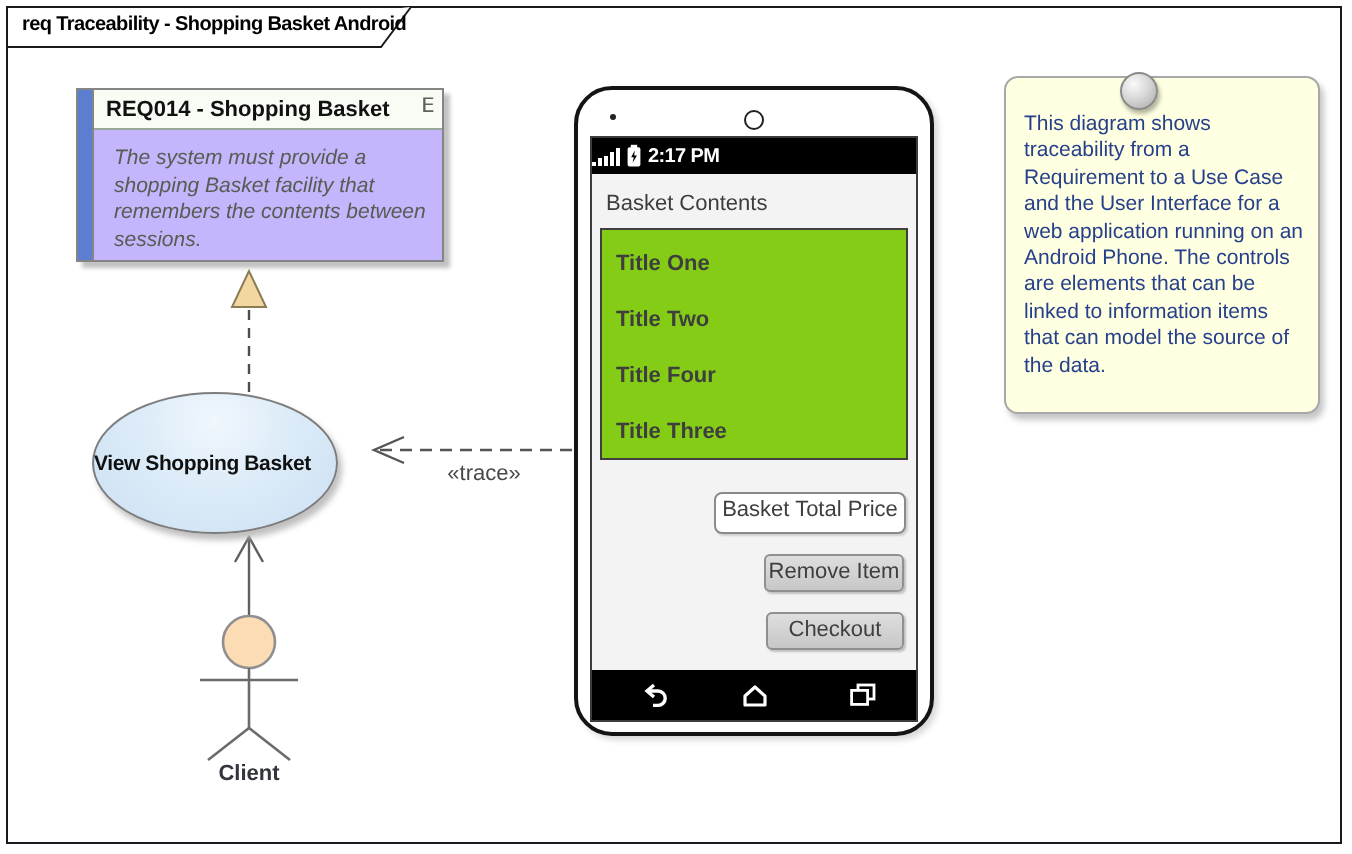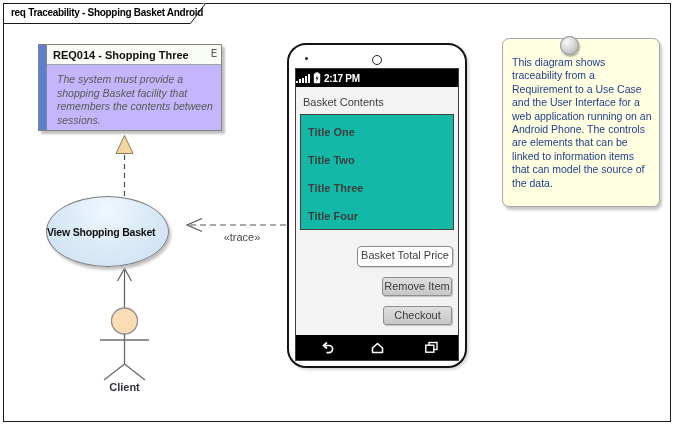--- a/index.html
+++ b/index.html
@@ -40,21 +40,21 @@
   .sensor-dot { left:16px; top:12px; width:3px; height:3px; background:#222; border-radius:50%; }
   .camera { left:83px; top:10px; width:10px; height:10px; border:1.6px solid #222; border-radius:50%; box-sizing:border-box; background:#fff; }
   .screen { left:6px; top:23px; width:164px; height:293px; border:1px solid #3c3c3c; box-sizing:border-box; background:#f3f3f3; }
   .status-bar { left:0; top:0; right:0; height:18px; background:#000; display:flex; align-items:center;
                 gap:3px; padding-right:4px; box-sizing:border-box; }
   .signal { display:flex; align-items:flex-end; gap:1px; height:9px; }
   .signal i { display:block; width:2px; background:#fff; }
   .time { color:#fff; font-size:10px; font-weight:bold; letter-spacing:-0.3px; }
   .content { left:0; top:18px; right:0; height:250px; }
   .basket-label { left:7px; top:9px; font-size:11px; color:#3d3d3d; }
-  .list-box { left:4px; top:27px; width:154px; height:116px; background:#14b8a6; border:1.6px solid #3f3f3f;
+  .list-box { left:4px; top:27px; width:154px; height:116px; background:#84cc16; border:1.6px solid #3f3f3f;
               box-sizing:border-box; padding-top:3px; }
   .list-item { height:28px; line-height:28px; padding-left:7px; font-size:11px; font-weight:bold; color:#3e3e3e; }
   .btn { box-sizing:border-box; text-align:center; font-size:11px; color:#3e3e3e; line-height:16px; border-radius:4px; }
   .btn-total { left:61px; top:159px; width:96px; height:21px; background:#fff; border:1.6px solid #8a8a8a; box-shadow:1px 1px 1px #cfcfcf; }
   .btn-gray { background:linear-gradient(#dedede,#c7c7c7); border:1px solid #8f8f8f; border-radius:3px; box-shadow:1px 1px 1px #c0c0c0; line-height:17px; }
   .btn-remove { left:86px; top:190px; width:70px; height:19px; }
   .btn-checkout { left:87px; top:219px; width:69px; height:19px; }
   .nav-bar { left:0; bottom:0; right:0; height:25px; background:#000; }
   .nav-icon { top:6px; }
 
@@ -97,21 +97,21 @@
       <line x1="124.5" y1="334" x2="124.5" y2="364"></line>
       <line x1="100" y1="340" x2="149" y2="340"></line>
       <line x1="124.5" y1="364" x2="104" y2="380"></line>
       <line x1="124.5" y1="364" x2="145" y2="380"></line>
     </g>
   </svg>
 
   <div class="abs req">
     <div class="abs req-stripe"></div>
     <div class="abs req-header">
-      <span>REQ014 - Shopping Three</span>
+      <span>REQ014 - Shopping Basket</span>
       <span class="abs doc-icon">E</span>
     </div>
     <div class="abs req-body">The system must provide a shopping Basket facility that remembers the contents between sessions.</div>
   </div>
 
   <div class="abs usecase">
     <span>View Shopping Basket</span>
   </div>
   <div class="abs trace-label">«trace»</div>
   <div class="abs actor-label">Client</div>
@@ -135,22 +135,22 @@
           <path d="M4.4 3.2 L2.6 6.6 H3.9 L3.3 9.4 L5.5 5.8 H4.1 Z" fill="#000"></path>
         </svg>
         <span class="time">2:17 PM</span>
       </div>
 
       <div class="abs content">
         <div class="abs basket-label">Basket Contents</div>
         <div class="abs list-box">
           <div class="list-item">Title One</div>
           <div class="list-item">Title Two</div>
+          <div class="list-item">Title Four</div>
           <div class="list-item">Title Three</div>
-          <div class="list-item">Title Four</div>
         </div>
         <div class="abs btn btn-total">Basket Total Price</div>
         <div class="abs btn btn-gray btn-remove">Remove Item</div>
         <div class="abs btn btn-gray btn-checkout">Checkout</div>
       </div>
 
       <div class="abs nav-bar">
         <svg class="abs nav-icon" style="left:24px;" width="14" height="13" viewBox="0 0 14 13">
           <path d="M4 4.5 H9 a3.6 3.6 0 0 1 0 7.2 H6.5" fill="none" stroke="#fff" stroke-width="1.7"></path>
           <path d="M7 1.5 L3.5 4.5 L7 7.5" fill="none" stroke="#fff" stroke-width="1.7"></path>

